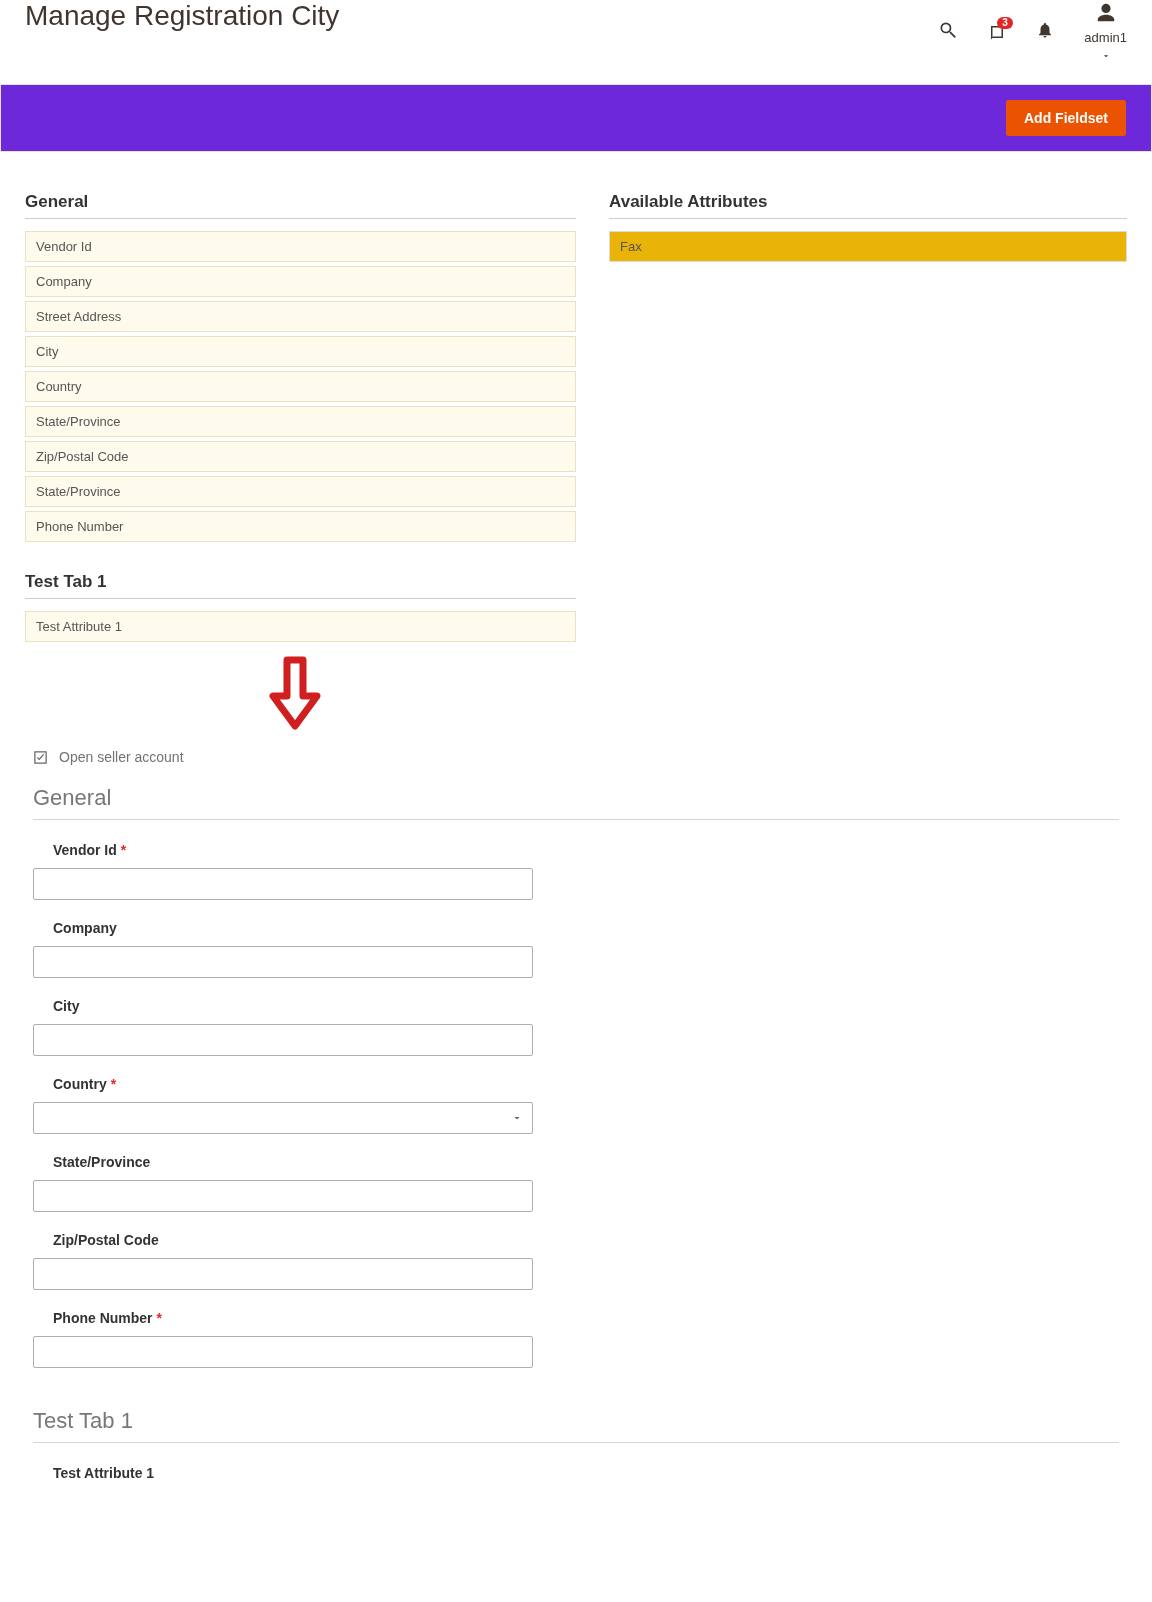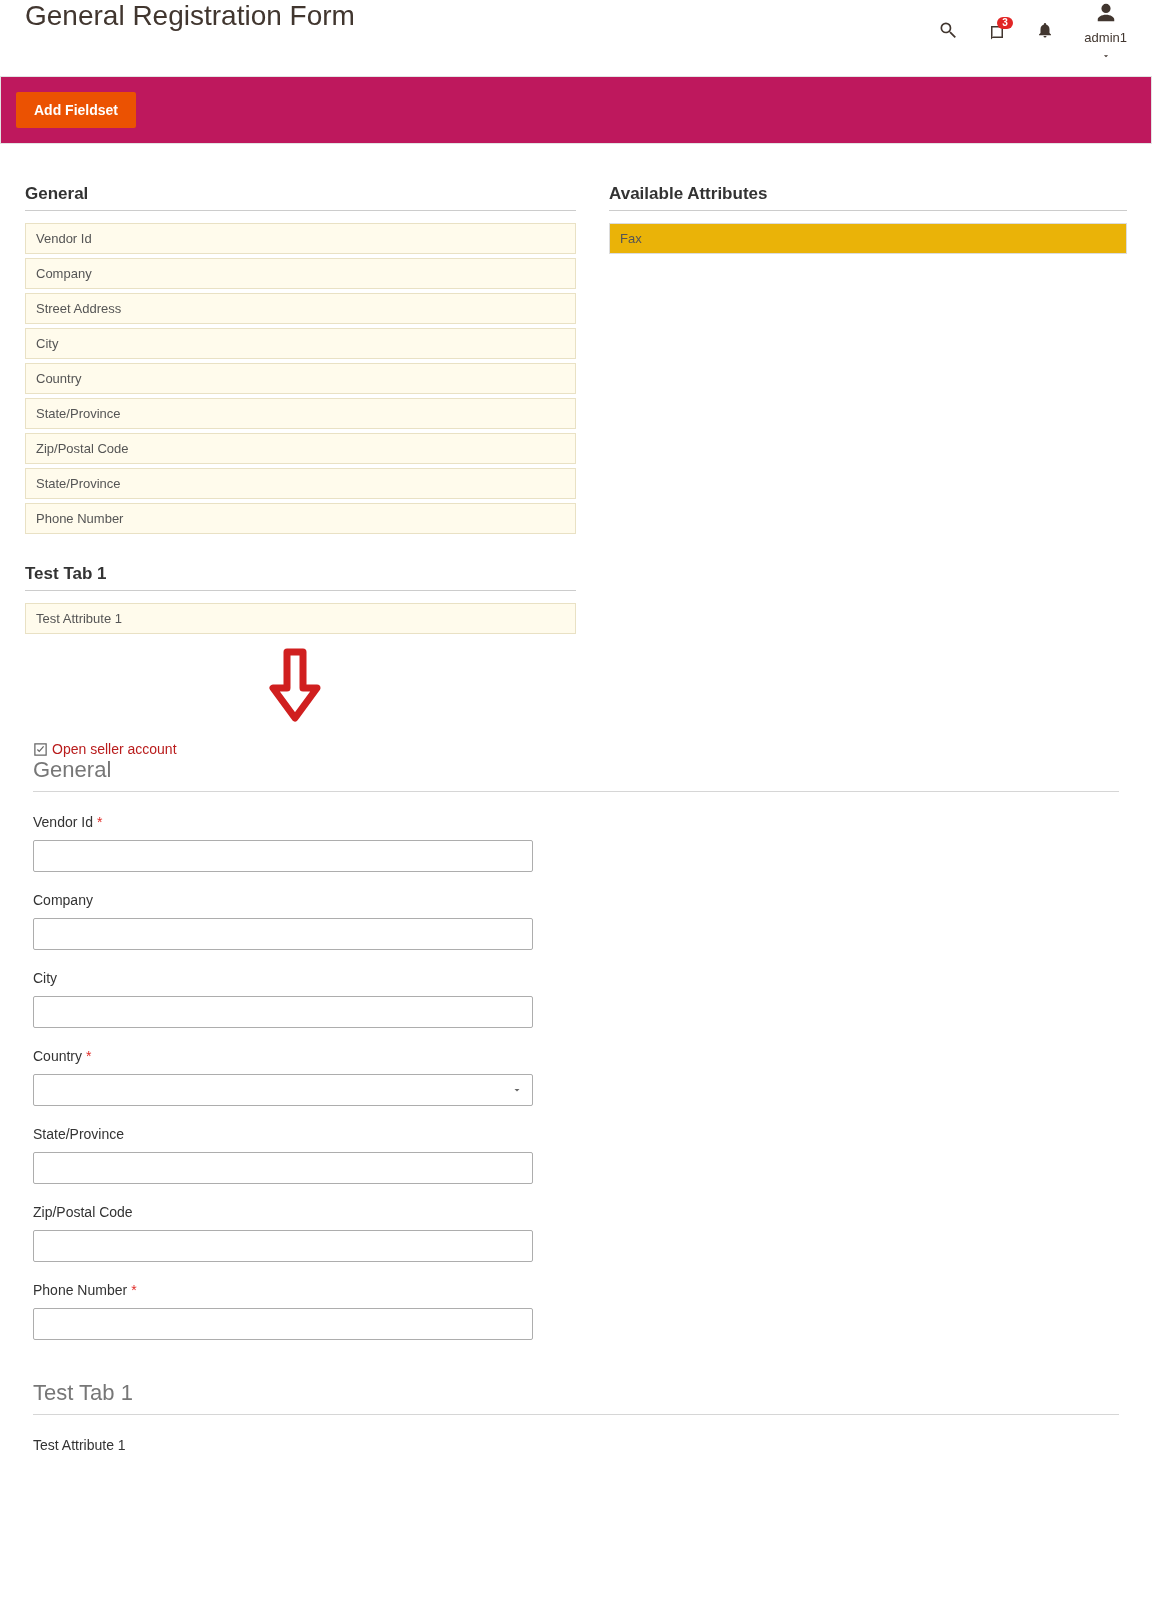--- a/index.html
+++ b/index.html
@@ -36,25 +36,26 @@
     background: #e22626;
     color: #fff;
     font-size: 10px;
     border-radius: 9px;
     padding: 1px 5px;
     line-height: 1;
     font-weight: 600;
   }
   .user-menu { display:flex; align-items:center; gap:6px; cursor:pointer; font-size:13px; color:#41362f;flex-direction:column; }
   .toolbar {
-    background: #be185d;
+    background: #6d28d9;
     border: 1px solid #e3e3e3;
     padding: 15px;
     display:flex;
-    margin: 0 -25px 40px -25px;
+    justify-content:flex-end;
+    margin: 8px -25px 40px -25px;
     padding-right: 25px;
   }
   .btn-primary {
     background: #eb5202;
     color:#fff;
     border:none;
     padding: 10px 18px;
     font-weight:600;
     font-size:14px;
     border-radius:2px;
@@ -79,32 +80,32 @@
     border:1px solid #e9e1c4;
     padding:7px 10px;
     font-size:13px;
     color:#555;
     margin-bottom:4px;
   }
   .attr-item { background:#eab308; border-color:#dcdcdc; }
   .arrow-block { text-align:left; padding: 10px 0 14px 240px; }
   .arrow-block svg { stroke:#d01f1f; fill:none; stroke-width:7; stroke-linejoin:round; }
   .form-preview { padding: 0 8px; }
-  .checkbox-row { display:flex; align-items:center; gap:4px; font-size:14px; color:#b91c1c; }
+  .checkbox-row { display:flex; align-items:center; gap:11px; font-size:14px; color:#737373; margin-bottom:20px; }
   .checkbox-row svg { width:15px; height:15px; }
   .panel-title {
     font-size:22px;
     font-weight:400;
     color:#777;
     border-bottom:1px solid #d6d6d6;
     padding-bottom:8px;
     margin-bottom:22px;
   }
   .field-group { margin-bottom:20px; max-width:500px; }
-  .field-label { font-weight:400; font-size:14px; color:#333; display:block; margin-bottom:10px; }
+  .field-label { font-weight:700; font-size:14px; color:#333; display:block; margin-bottom:10px;margin-left:20px; }
   .req { color:#e02b27; margin-left:4px; }
   .input, .select {
     width:100%;
     border:1px solid #adadad;
     border-radius:2px;
     height:32px;
     padding:0 8px;
     font-size:14px;
     background:#fff;
   }
@@ -113,21 +114,21 @@
     position:absolute; right:10px; top:50%; transform:translateY(-50%);
   }
   .spacer { height: 20px; }
   .section-title-2 { margin-top: 30px; }
 </style>
 </head>
 <body>
 
 <div class="container">
   <div class="header">
-    <h1 class="page-title">General Registration Form</h1>
+    <h1 class="page-title">Manage Registration City</h1>
     <div class="header-icons">
       <span>
         <svg width="20" height="20" viewBox="0 0 24 24">
             <path d="M15.5 14h-.79l-.28-.27A6.471 6.471 0 0016 9.5 6.5 6.5 0 109.5 16c1.61 0 3.09-.59 4.23-1.57l.27.28v.79L20 21.49 21.49 20 15.5 14zm-6 0C7.01 14 5 11.99 5 9.5S7.01 5 9.5 5 14 7.01 14 9.5 11.99 14 9.5 14z"></path>
           </svg>
       </span>
       <span class="flag-wrap">
         <svg width="18" height="18" viewBox="0 0 24 24">
             <path d="M4 4v18l2-2h14V4H4zm2 2h12v12H7l-1 1V6z"></path>
           </svg>

